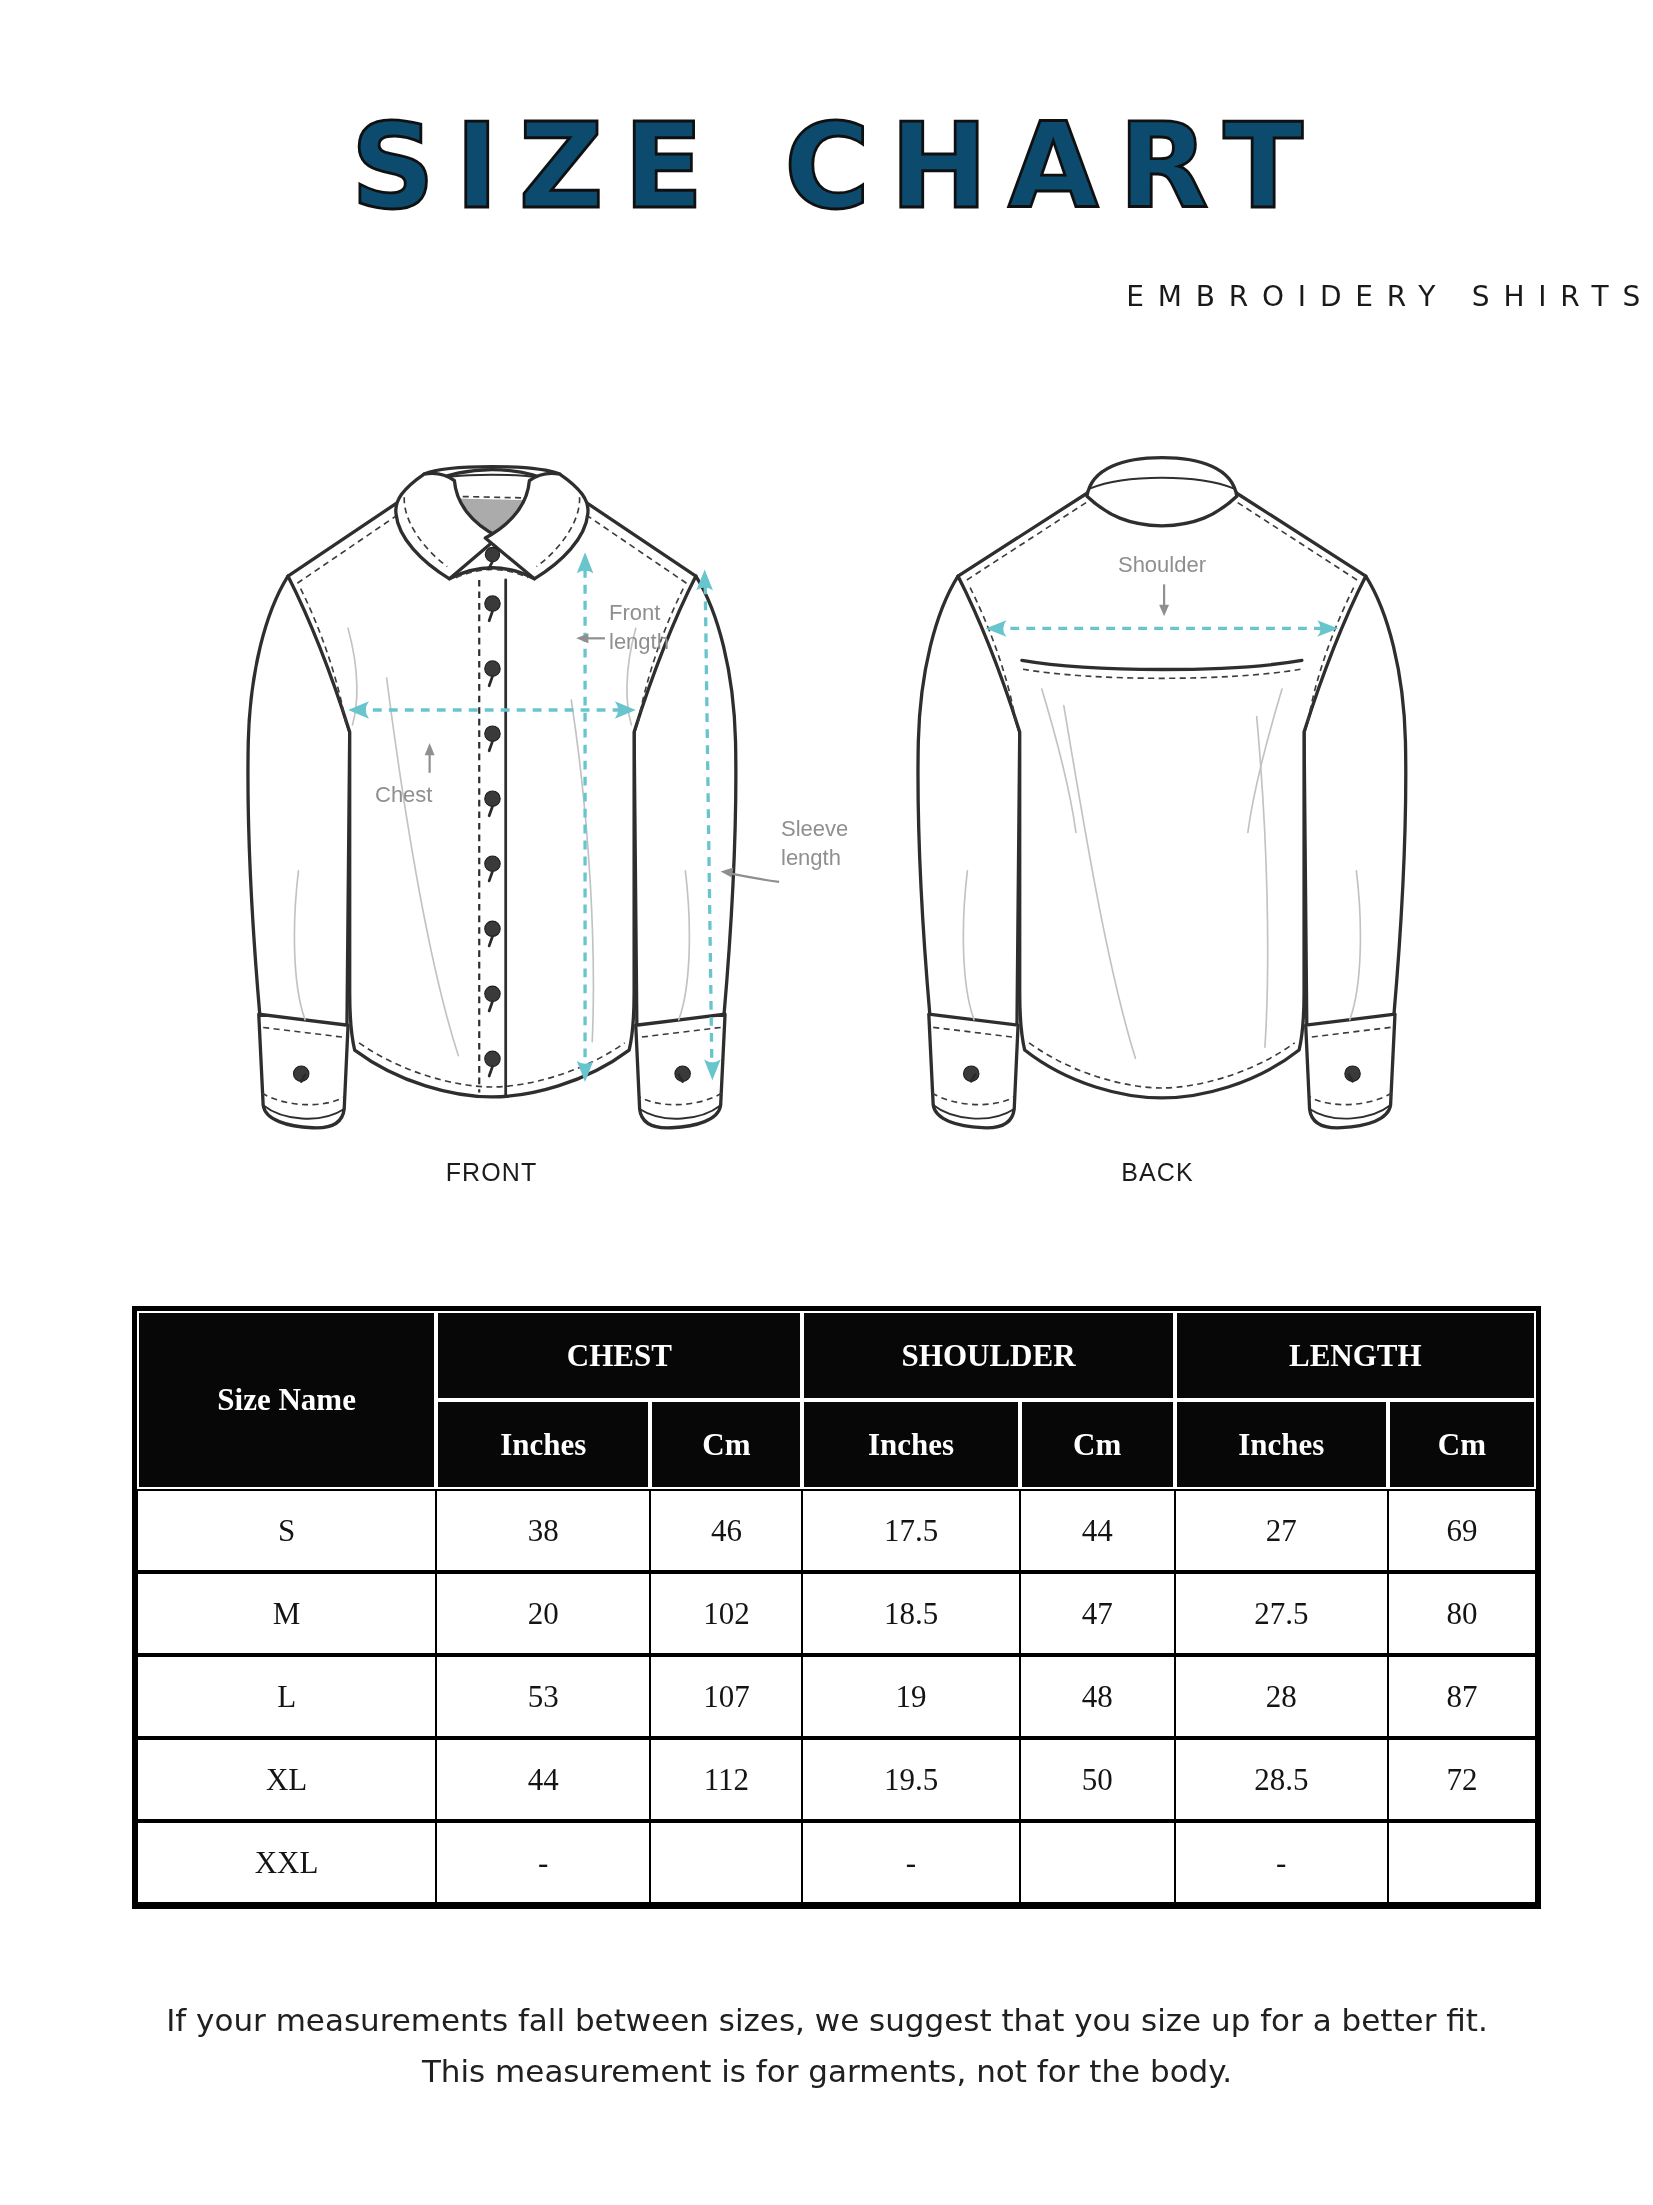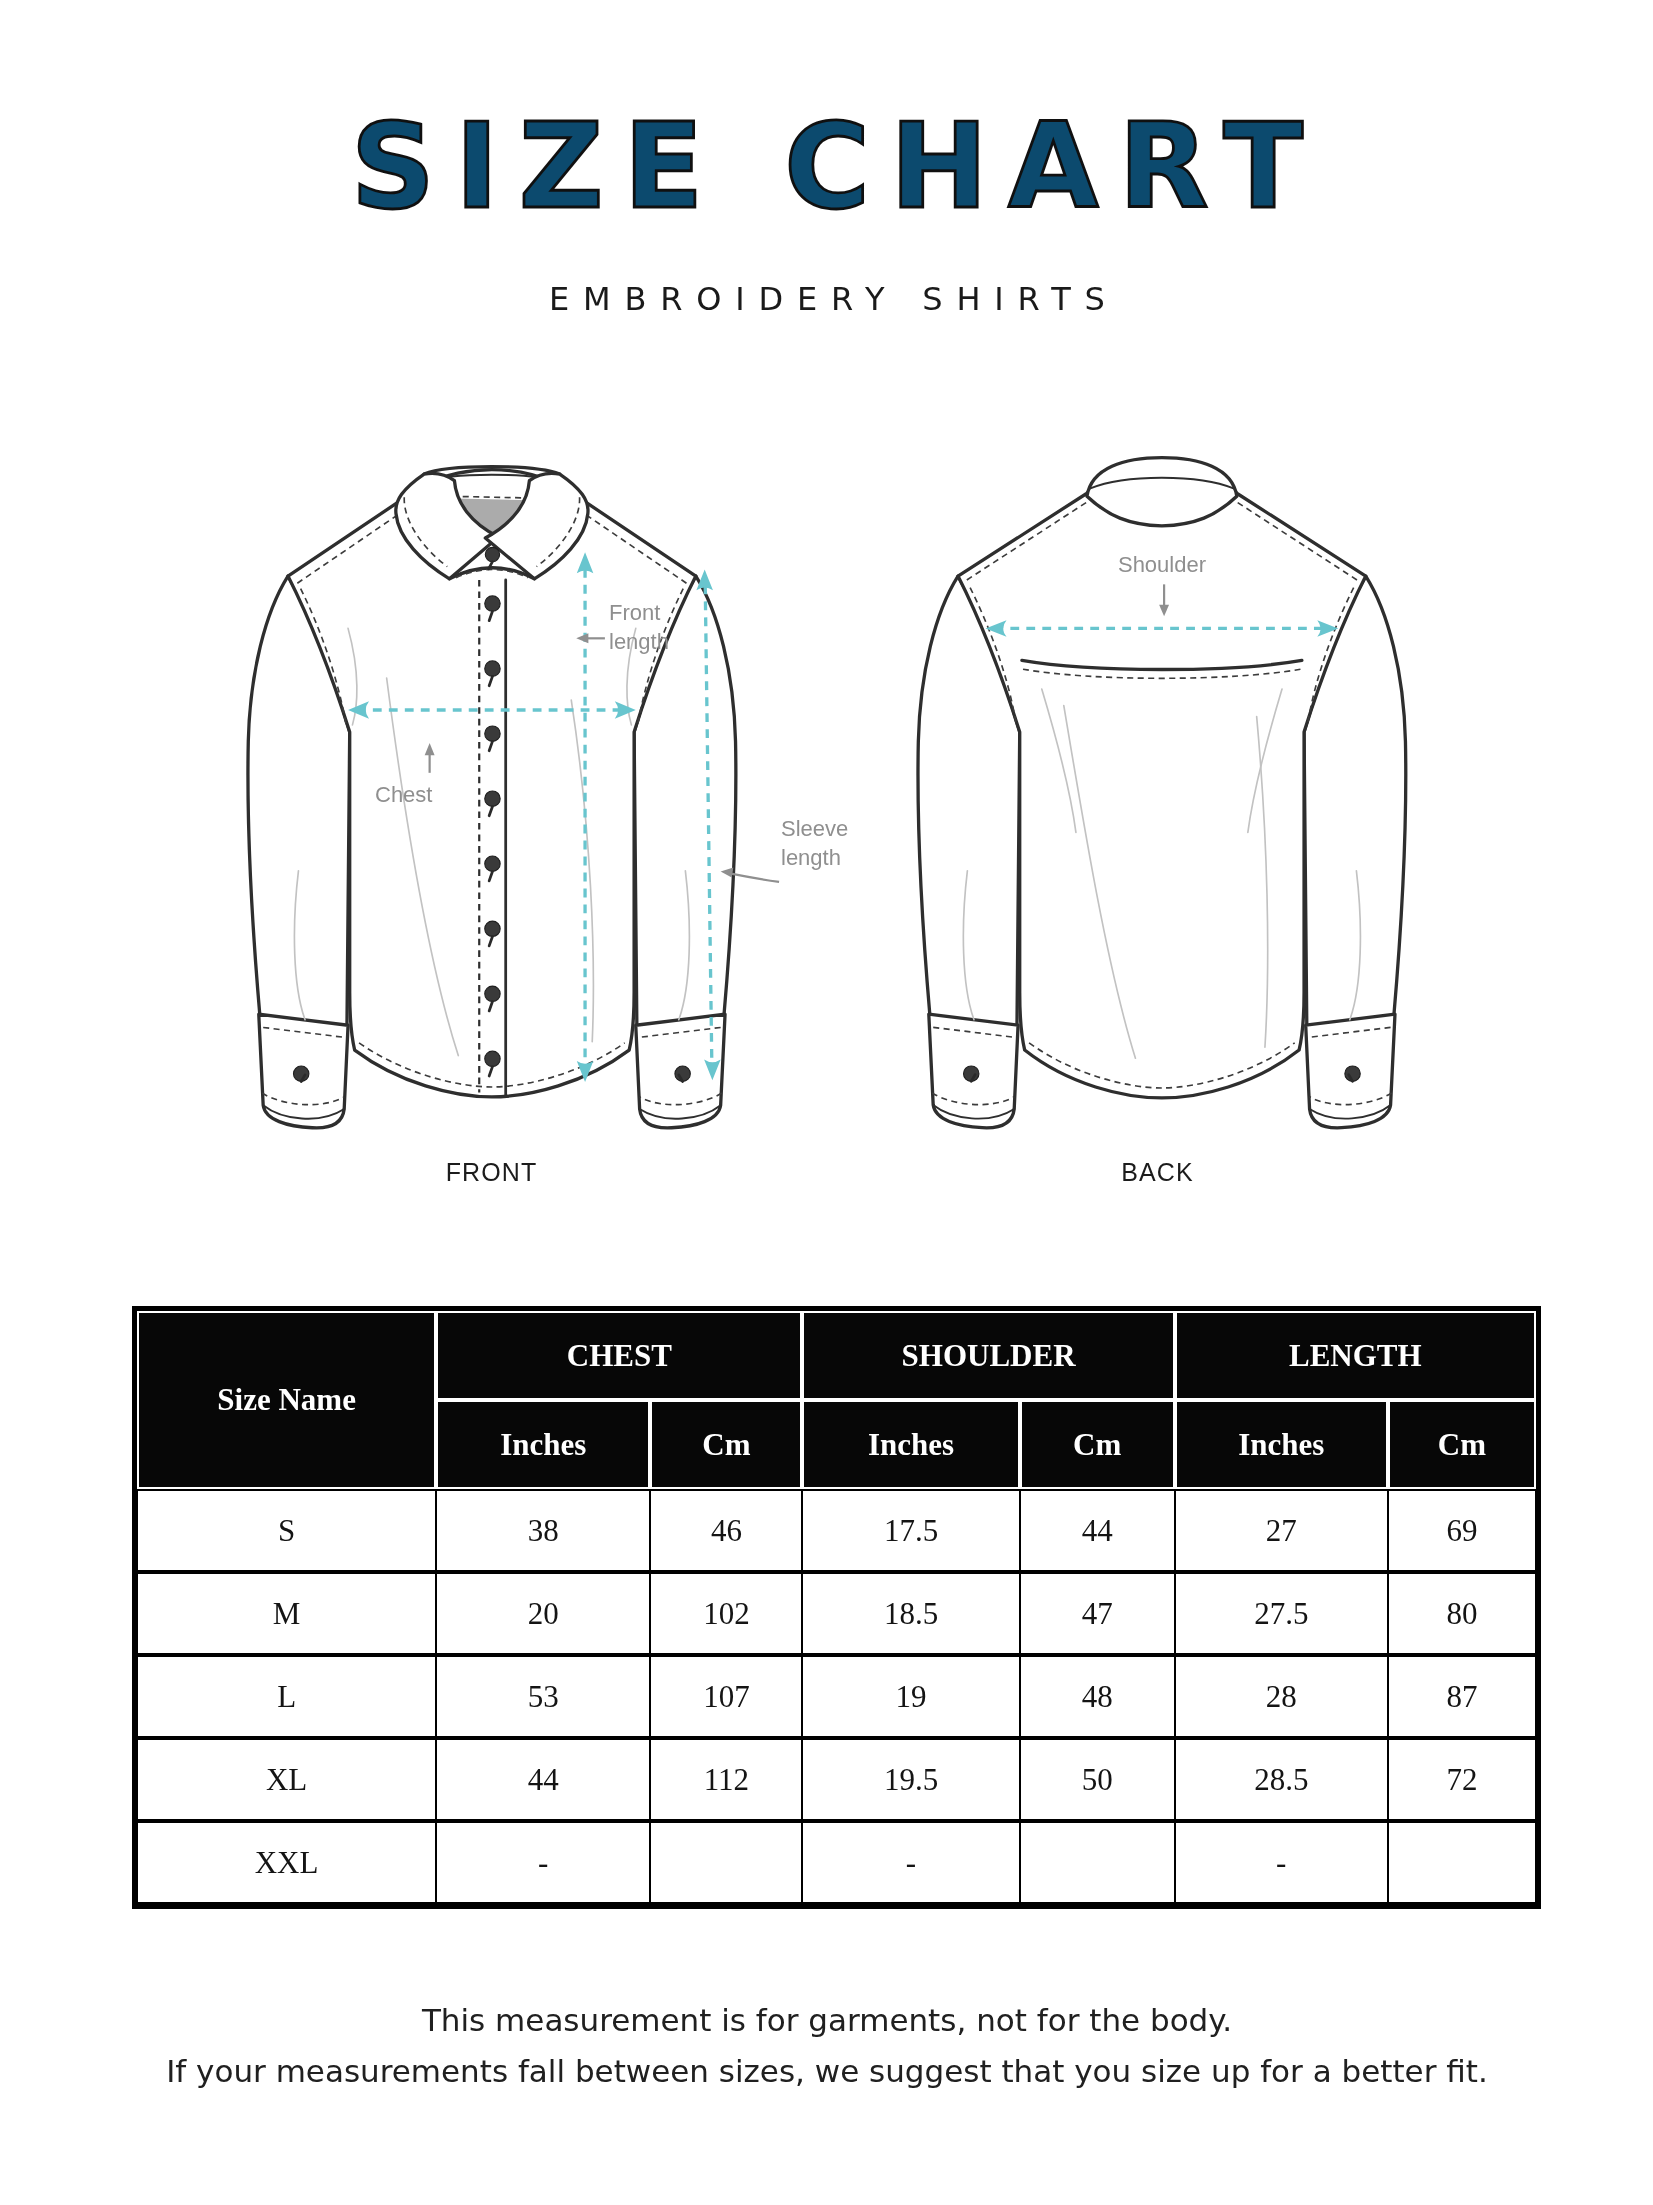--- a/index.html
+++ b/index.html
@@ -5,23 +5,23 @@
   html,body{margin:0;padding:0;background:#fff;}
   body{width:1654px;height:2205px;position:relative;overflow:hidden;
        font-family:"Liberation Sans",sans-serif;color:#111;}
   .abs{position:absolute;}
 
   
   .title{left:0;top:108px;width:1654px;text-align:center;
          font-family:"DejaVu Sans",sans-serif;font-weight:bold;
          font-size:117px;letter-spacing:20px;padding-left:20px;box-sizing:border-box;
          color:#0c4a6e;-webkit-text-stroke:2.8px #101010;line-height:1;}
-  .subtitle{left:0;top:283px;width:1654px;text-align:center;
+  .subtitle{left:0;top:283px;width:1654px;text-align:right;
             font-family:"DejaVu Sans",sans-serif;font-weight:400;
-            font-size:32px;letter-spacing:13.8px;padding-left:13.8px;box-sizing:border-box;
+            font-size:28px;letter-spacing:13.8px;padding-left:13.8px;box-sizing:border-box;
             color:#1a1a1a;line-height:1;}
 
   
   svg{display:block;}
   .outline{fill:#fff;stroke:var(--line-dark,#2e2e2e);stroke-width:6;stroke-linejoin:round;stroke-linecap:round;}
   .line{fill:none;stroke:var(--line-dark,#2e2e2e);stroke-width:6;stroke-linecap:round;}
   .thin{fill:none;stroke:var(--line-dark,#2e2e2e);stroke-width:3.5;stroke-linecap:round;}
   .stitch{fill:none;stroke:#3c3c3c;stroke-width:3;stroke-dasharray:11 8;}
   .pdash{fill:none;stroke:#2e2e2e;stroke-width:4;stroke-dasharray:12 9;}
   .fold{fill:none;stroke:#c2c2c2;stroke-width:3;stroke-linecap:round;}
@@ -265,16 +265,16 @@
     <td>-</td>
     <td></td>
     <td>-</td>
     <td></td>
   </tr>
 </tbody>
     </table>
 </div>
 
 <div class="abs footer">
+  <div>If your measurements fall between sizes, we suggest that you size up for a better fit.</div>
   <div>This measurement is for garments, not for the body.</div>
-  <div>If your measurements fall between sizes, we suggest that you size up for a better fit.</div>
 </div>
 
 
 </body></html>

